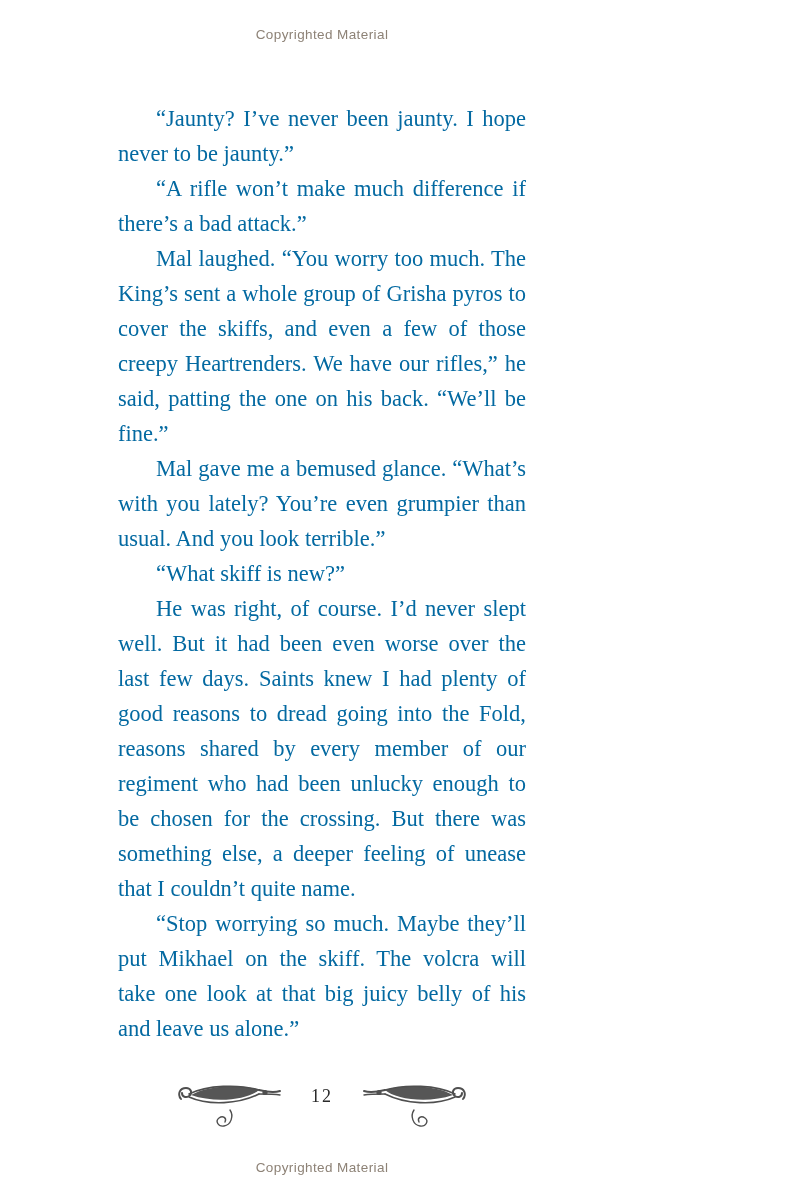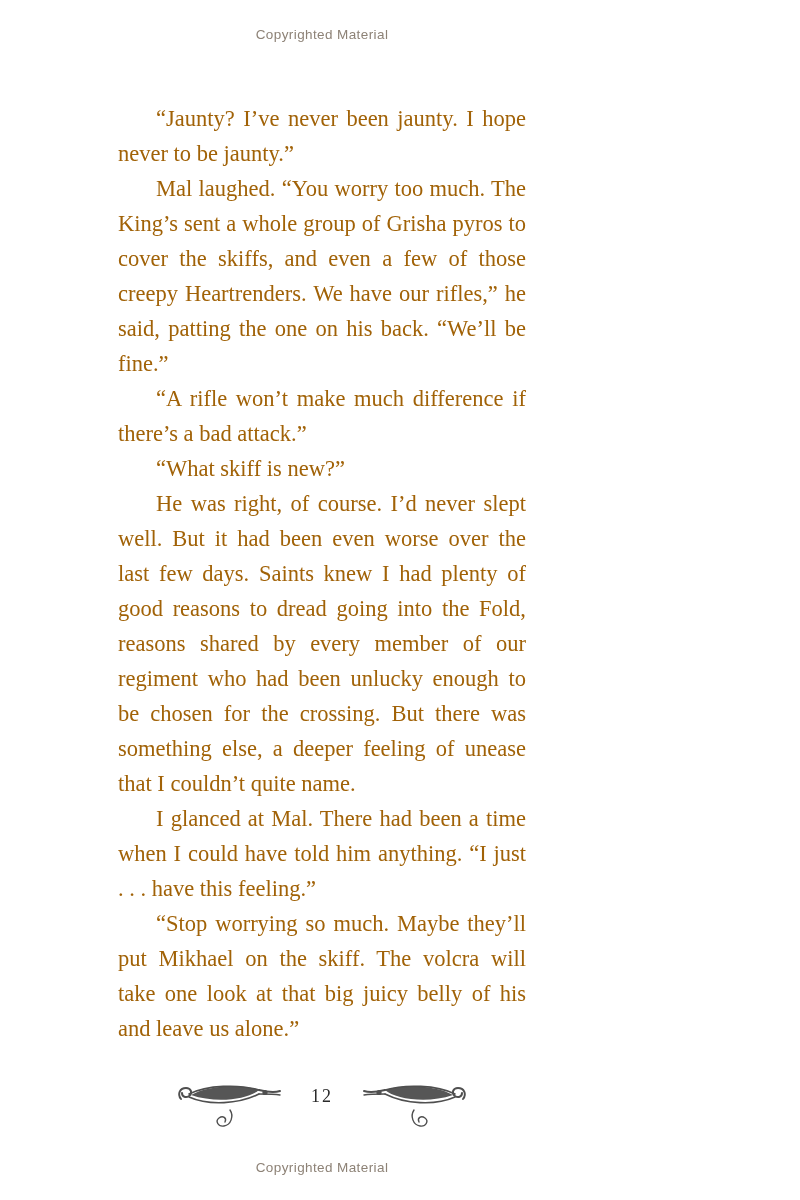--- a/index.html
+++ b/index.html
@@ -23,21 +23,21 @@
   }
   .copyright.top { top: 27px; }
   .copyright.bottom { top: 1160px; }
   .text-block {
     position: absolute;
     left: 118px;
     right: 118px;
     top: 101px;
     font-size: 22.5px;
     line-height: 35px;
-    color: #a16207;
+    color: #0369a1;
     text-align: justify;
   }
   .text-block p {
     margin: 0;
     text-indent: 38px;
   }
   .footer {
     position: absolute;
     left: 0;
     right: 0;
@@ -59,25 +59,25 @@
 </style>
 </head>
 <body>
 
 <div class="page">
 
   <div class="copyright top">Copyrighted Material</div>
 
   <div class="text-block">
     <p>“Jaunty? I’ve never been jaunty. I hope never to be jaunty.”</p>
+    <p>“A rifle won’t make much difference if there’s a bad attack.”</p>
     <p>Mal laughed. “You worry too much. The King’s sent a whole group of Grisha pyros to cover the skiffs, and even a few of those creepy Heartrenders. We have our rifles,” he said, patting the one on his back. “We’ll be fine.”</p>
-    <p>“A rifle won’t make much difference if there’s a bad attack.”</p>
+    <p>Mal gave me a bemused glance. “What’s with you lately? You’re even grumpier than usual. And you look terrible.”</p>
     <p>“What skiff is new?”</p>
     <p>He was right, of course. I’d never slept well. But it had been even worse over the last few days. Saints knew I had plenty of good reasons to dread going into the Fold, reasons shared by every member of our regiment who had been unlucky enough to be chosen for the crossing. But there was something else, a deeper feeling of unease that I couldn’t quite name.</p>
-    <p>I glanced at Mal. There had been a time when I could have told him anything. “I just . . . have this feeling.”</p>
     <p>“Stop worrying so much. Maybe they’ll put Mikhael on the skiff. The volcra will take one look at that big juicy belly of his and leave us alone.”</p>
   </div>
 
   <div class="footer">
 
     <svg class="ornament left" viewBox="0 0 110 56" width="110" height="56" xmlns="http://www.w3.org/2000/svg">
       <g stroke="#4f4f4f" fill="none" stroke-linecap="round">
         <path d="M16,15 C34,5 66,4 84,10 C74,19 42,24 16,15 Z" fill="#565656" stroke="none"></path>
         <path d="M6,19 C2,14 5,8 11,8 C16,8 18,13 14,16 C11,18 7,17 7,13" stroke-width="2"></path>
         <path d="M14,14 C32,5 64,4 84,10" stroke-width="1.6"></path>

